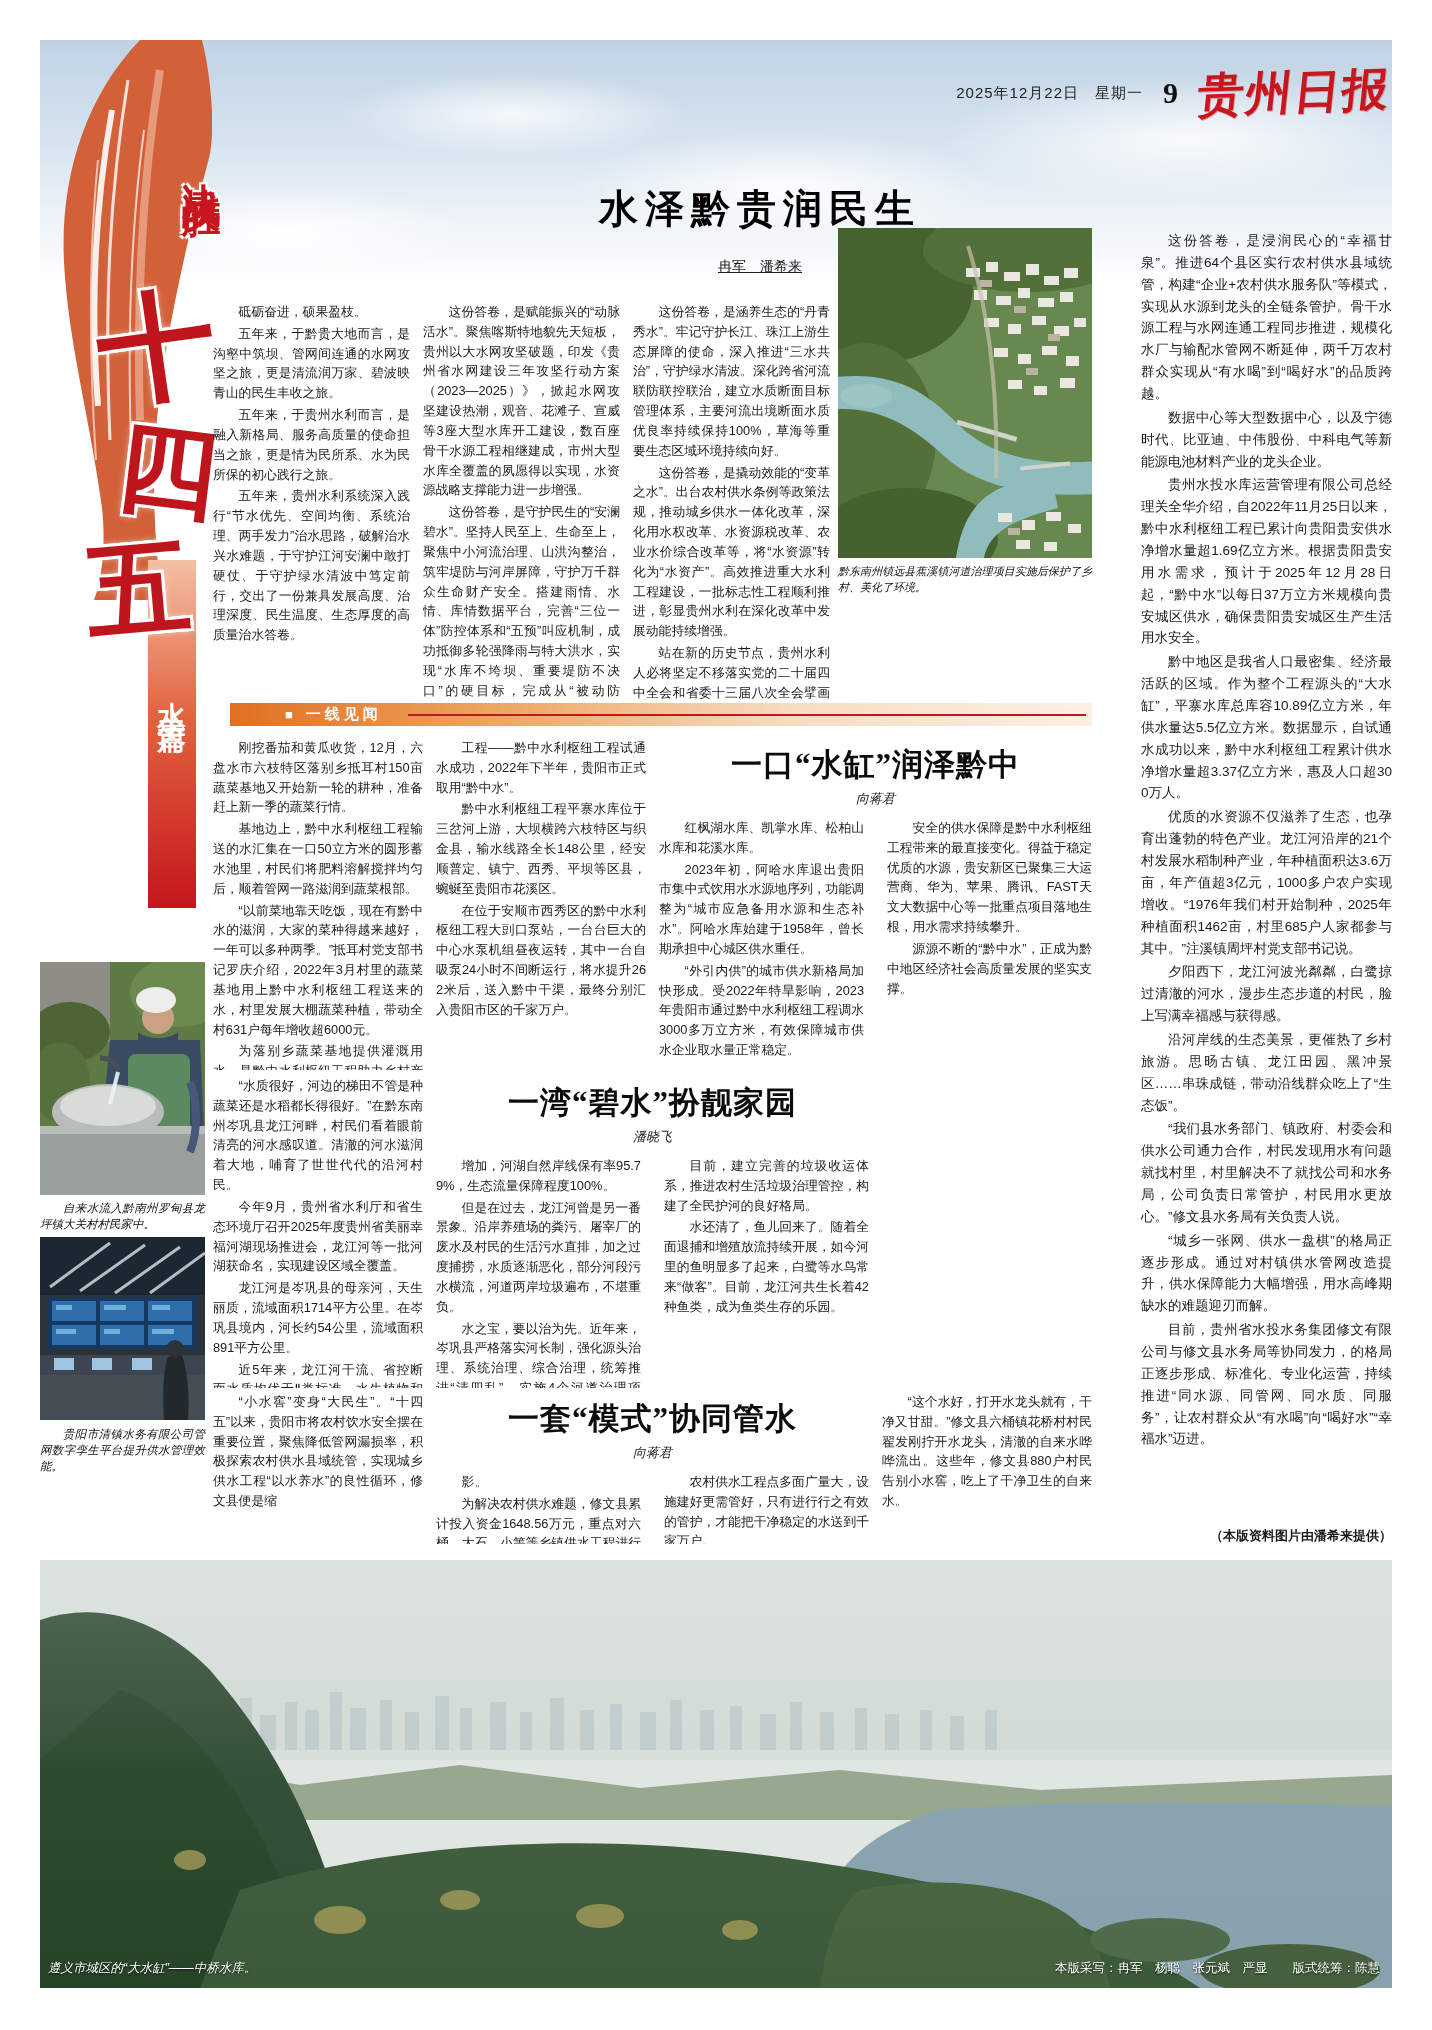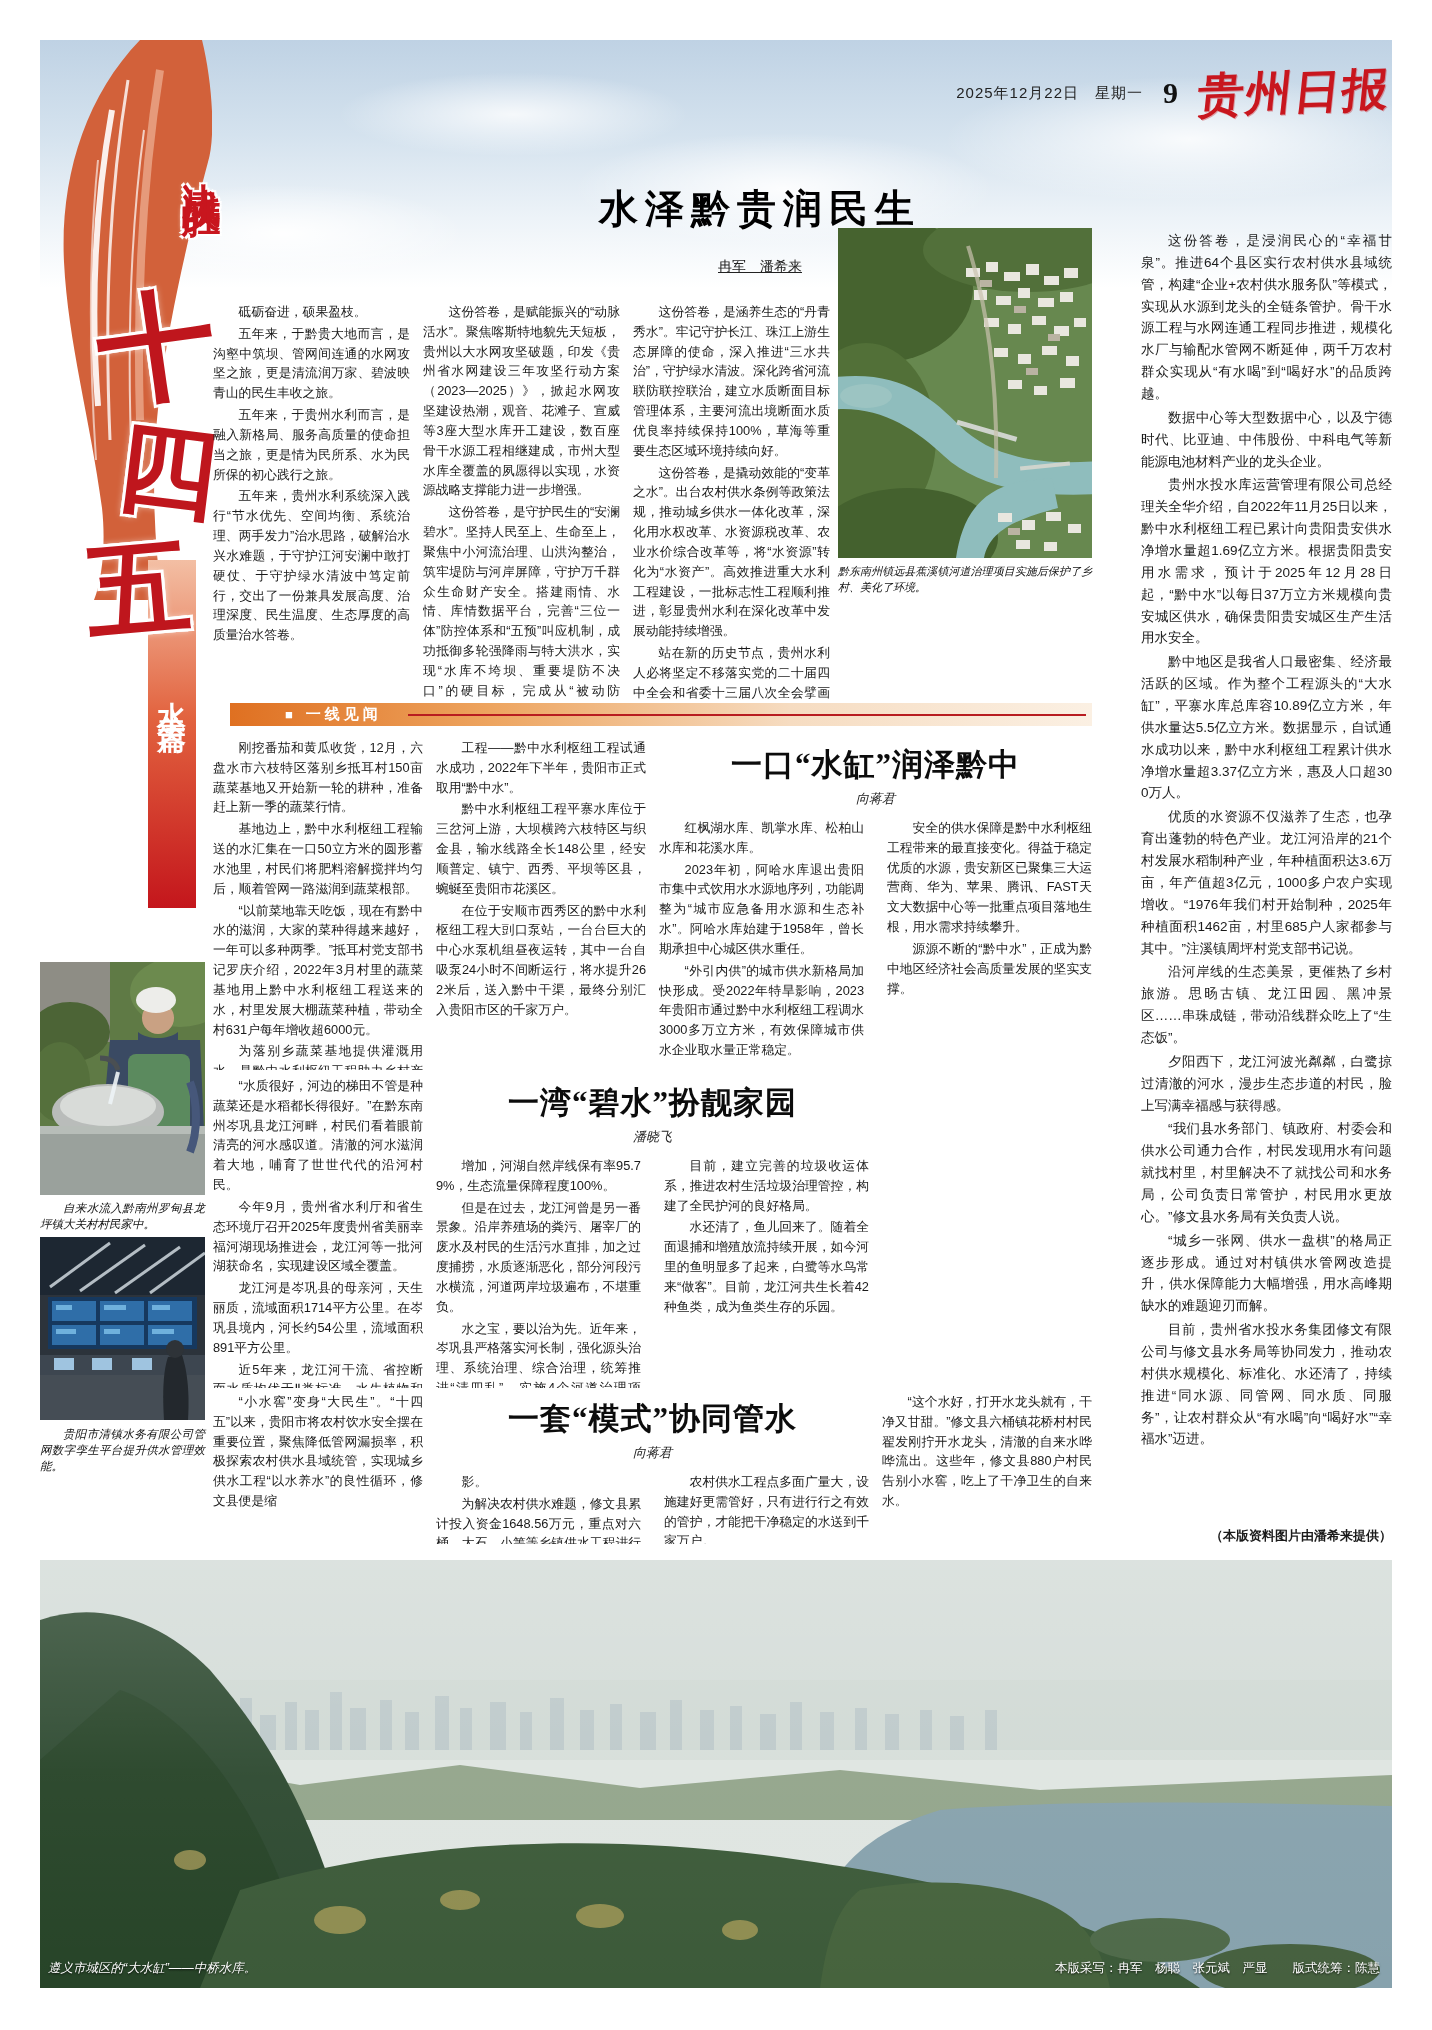--- a/index.html
+++ b/index.html
@@ -293,25 +293,25 @@
 
   </div>
 
   <div class="rail">
     <div class="rail-paras">
         <p>这份答卷，是浸润民心的“幸福甘泉”。推进64个县区实行农村供水县域统管，构建“企业+农村供水服务队”等模式，实现从水源到龙头的全链条管护。骨干水源工程与水网连通工程同步推进，规模化水厂与输配水管网不断延伸，两千万农村群众实现从“有水喝”到“喝好水”的品质跨越。</p>
         <p>数据中心等大型数据中心，以及宁德时代、比亚迪、中伟股份、中科电气等新能源电池材料产业的龙头企业。</p>
         <p>贵州水投水库运营管理有限公司总经理关全华介绍，自2022年11月25日以来，黔中水利枢纽工程已累计向贵阳贵安供水净增水量超1.69亿立方米。根据贵阳贵安用水需求，预计于2025年12月28日起，“黔中水”以每日37万立方米规模向贵安城区供水，确保贵阳贵安城区生产生活用水安全。</p>
         <p>黔中地区是我省人口最密集、经济最活跃的区域。作为整个工程源头的“大水缸”，平寨水库总库容10.89亿立方米，年供水量达5.5亿立方米。数据显示，自试通水成功以来，黔中水利枢纽工程累计供水净增水量超3.37亿立方米，惠及人口超300万人。</p>
         <p>优质的水资源不仅滋养了生态，也孕育出蓬勃的特色产业。龙江河沿岸的21个村发展水稻制种产业，年种植面积达3.6万亩，年产值超3亿元，1000多户农户实现增收。“1976年我们村开始制种，2025年种植面积1462亩，村里685户人家都参与其中。”注溪镇周坪村党支部书记说。</p>
+        <p>夕阳西下，龙江河波光粼粼，白鹭掠过清澈的河水，漫步生态步道的村民，脸上写满幸福感与获得感。</p>
         <p>沿河岸线的生态美景，更催热了乡村旅游。思旸古镇、龙江田园、黑冲景区……串珠成链，带动沿线群众吃上了“生态饭”。</p>
-        <p>夕阳西下，龙江河波光粼粼，白鹭掠过清澈的河水，漫步生态步道的村民，脸上写满幸福感与获得感。</p>
         <p>“我们县水务部门、镇政府、村委会和供水公司通力合作，村民发现用水有问题就找村里，村里解决不了就找公司和水务局，公司负责日常管护，村民用水更放心。”修文县水务局有关负责人说。</p>
         <p>“城乡一张网、供水一盘棋”的格局正逐步形成。通过对村镇供水管网改造提升，供水保障能力大幅增强，用水高峰期缺水的难题迎刃而解。</p>
-        <p>目前，贵州省水投水务集团修文有限公司与修文县水务局等协同发力，推动农村供水规模化、标准化、水还清了，持续推进“同水源、同管网、同水质、同服务”，让农村群众从“有水喝”向“喝好水”“幸福水”迈进。</p>
+        <p>目前，贵州省水投水务集团修文有限公司与修文县水务局等协同发力，的格局正逐步形成、标准化、专业化运营，持续推进“同水源、同管网、同水质、同服务”，让农村群众从“有水喝”向“喝好水”“幸福水”迈进。</p>
       </div>
     <div class="rail-credit">（本版资料图片由潘希来提供）</div>
   </div>
 
   <div class="lphoto1">
     <svg width="165" height="233" viewBox="0 0 165 233" preserveAspectRatio="none">
       <rect width="165" height="233" fill="#5f7a45"></rect>
       <rect x="0" y="0" width="70" height="80" fill="#8e8d85"></rect>
       <ellipse cx="30" cy="70" rx="40" ry="30" fill="#4c6436"></ellipse>
       <ellipse cx="140" cy="30" rx="50" ry="35" fill="#6c8a4e"></ellipse>

